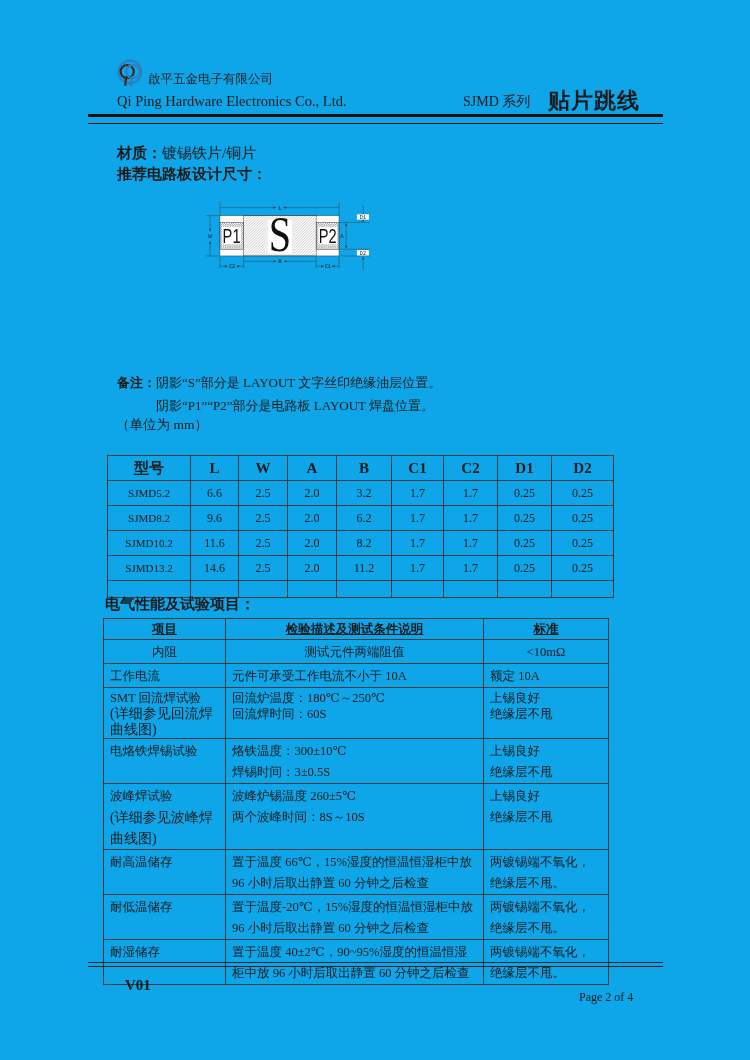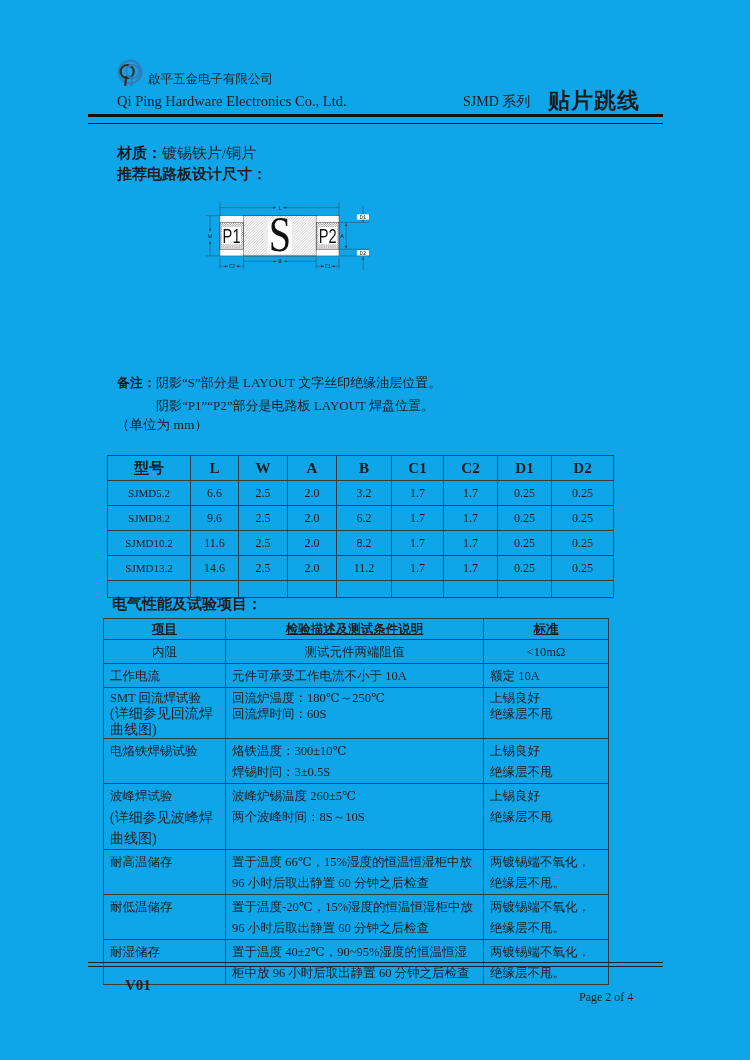--- a/index.html
+++ b/index.html
@@ -32,21 +32,21 @@
   #dim-table-wrap{left:107px;top:455px;}
   table{border-collapse:collapse;table-layout:fixed;}
   th,td{border:1px solid #3c3c3c;overflow:hidden;}
   #dim-table{width:506px;}
   #dim-table th{height:22px;font-size:15px;font-weight:bold;text-align:center;}
   #dim-table td{height:22px;font-size:12px;text-align:center;}
   #dim-table td.model{font-size:11px;}
   #dim-table tr.empty td{height:14px;}
 
   
-  #elec-heading{left:112px;top:595px;font-size:15px;font-weight:bold;}
+  #elec-heading{left:105px;top:595px;font-size:15px;font-weight:bold;}
   #elec-table-wrap{left:103px;top:618px;}
   #elec-table{width:505px;}
   #elec-table th{height:18px;font-size:12.5px;font-weight:bold;text-align:center;text-decoration:underline;}
   #elec-table td{font-size:12.5px;vertical-align:top;padding:2px 6px 0 6px;line-height:21px;}
   #elec-table tr.lh-tight td{line-height:16px;}
   #elec-table td .note{font-size:14px;}
 
   
   #footer-rule{left:88px;top:962px;width:575px;height:3px;border-top:1.6px solid #222;border-bottom:1px solid #222;}
   #footer-version{left:125px;top:977px;font-size:15px;font-weight:bold;}

